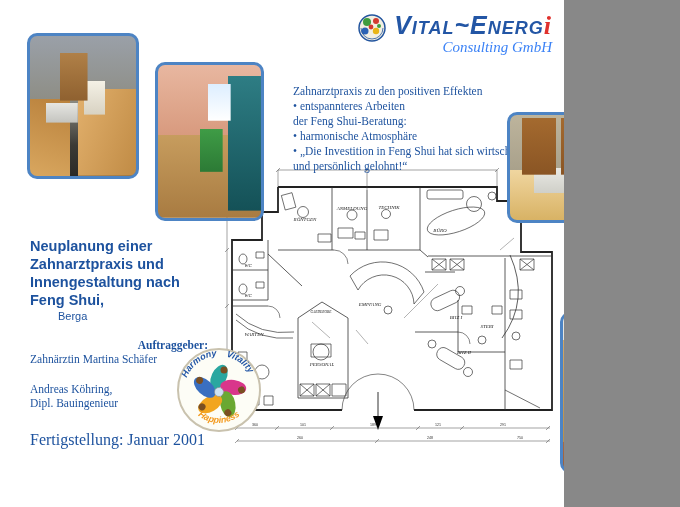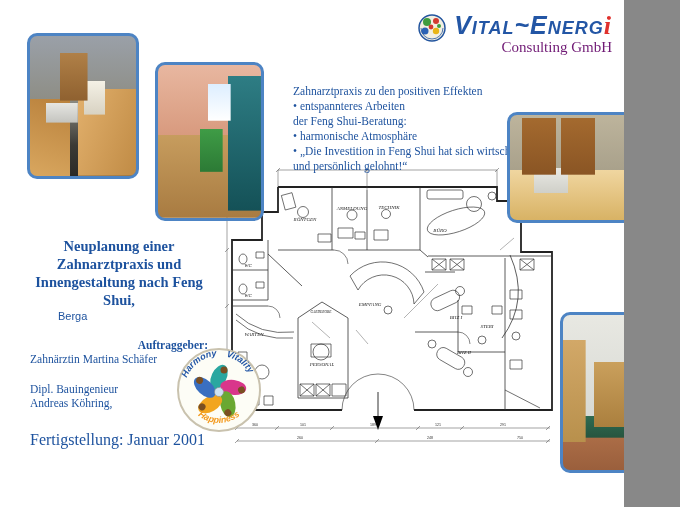--- a/index.html
+++ b/index.html
@@ -1,16 +1,16 @@
 <!DOCTYPE html>
 <html><head>
 <meta charset="utf-8">
 <style>
   html,body{margin:0;padding:0;background:#888;}
-  .page{position:relative;width:624px;height:507px;background:#ffffff;overflow:hidden;
+  .page{position:relative;width:564px;height:507px;background:#ffffff;overflow:hidden;
         font-family:"Liberation Serif",serif;}
   
   .photo{position:absolute;border:3px solid #4d84c4;border-radius:10px;background-repeat:no-repeat;z-index:4;}
   .photo1{left:27px;top:33px;width:106px;height:140px;
     background-image:
       linear-gradient(#b08047,#8f6130),
       linear-gradient(#e6e6e2,#c4c4bf),
       linear-gradient(#f4f1e6,#d8d2c2),
       linear-gradient(110deg,#e2b06c,#c08b45),
       linear-gradient(20deg,#d9a75f,#b9813c),
@@ -46,28 +46,28 @@
       linear-gradient(#e8e8e2,#cfd2cd);
     background-size:16% 68%,22% 66%,42% 42%,72% 14%,100% 28%,100% 100%;
     background-position:100% 58%,0% 48%,52% 52%,46% 76%,0 100%,0 0;}
   
   .logo{position:absolute;top:13px;right:12px;display:flex;align-items:flex-start;gap:7px;z-index:6;}
   .logo-texts{text-align:right;line-height:1;}
   .brand{font-family:"Liberation Sans",sans-serif;font-weight:bold;font-style:italic;
          font-variant:small-caps;font-size:25px;color:#2356a5;letter-spacing:1px;white-space:nowrap;}
   .brand-i{font-family:"Liberation Serif",serif;font-style:italic;font-weight:bold;
            font-variant:normal;font-size:26px;color:#e0312d;}
-  .logo-sub{font-size:15px;color:#701a75;margin-top:1px;}
+  .logo-sub{font-style:italic;font-size:15px;color:#3b82f6;margin-top:1px;}
   
   .testimonial{position:absolute;left:293px;top:84px;width:262px;color:#1d529e;
                font-size:11.5px;line-height:15px;z-index:3;}
   
   .project{position:absolute;left:30px;top:237px;width:178px;color:#1d529e;z-index:3;}
-  .project-title{font-family:Liberation Serif, serif;font-weight:bold;
-                 font-size:14.5px;line-height:18px;text-align:center;}
+  .project-title{font-family:Liberation Sans, sans-serif;font-weight:bold;
+                 font-size:14.5px;line-height:18px;}
   .project-location{font-family:"Liberation Sans",sans-serif;font-size:11px;margin-top:1px;padding-left:28px;}
   .block{margin-top:16px;font-size:11.5px;line-height:14px;}
   .block .lbl{font-weight:bold;text-align:right;}
   .completion{position:absolute;left:30px;top:431px;color:#1d529e;font-size:16px;z-index:3;}
   
   .plan{position:absolute;left:222px;top:148px;z-index:1;}
   .plan path,.plan rect,.plan circle,.plan ellipse,.plan line{vector-effect:non-scaling-stroke;}
   .rlabel{font:italic 5px "Liberation Serif",serif;fill:#1a1a1a;text-anchor:middle;}
   .rlabel.sm{font-size:3.6px;}
   .dlabel{font:3.6px "Liberation Sans",sans-serif;fill:#333;text-anchor:middle;}
@@ -111,22 +111,22 @@
   </div>
 
   <div class="project">
     <div class="project-title">Neuplanung einer Zahnarztpraxis und Innengestaltung nach Feng Shui,</div>
     <div class="project-location">Berga</div>
     <div class="block">
       <div class="lbl">Auftraggeber:</div>
       <div>Zahnärztin Martina Schäfer</div>
     </div>
     <div class="block">
+      <div>Andreas Köhring,</div>
       <div>Dipl. Bauingenieur</div>
-      <div>Andreas Köhring,</div>
     </div>
   </div>
   <div class="completion">Fertigstellung: Januar 2001</div>
 
   <svg class="plan" width="336" height="304" viewBox="222 148 558 452" style="width:336px;height:304px" preserveAspectRatio="none">
     <svg viewBox="222 148 336 304" width="336" height="304" x="222" y="148" overflow="visible"></svg>
   </svg>
   <svg class="plan" width="336" height="304" viewBox="222 148 336 304">
 
     <g stroke="#222" stroke-width="1.8" fill="none">

